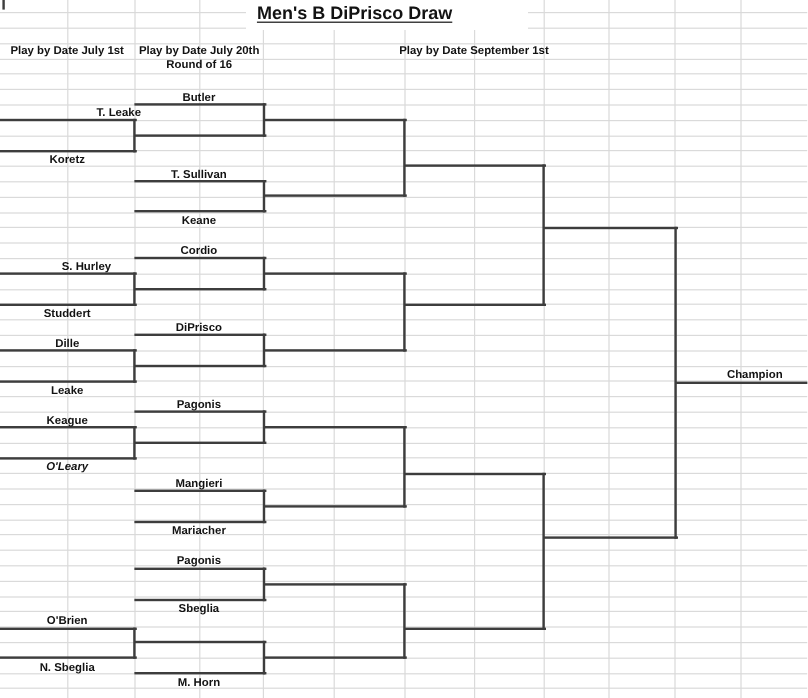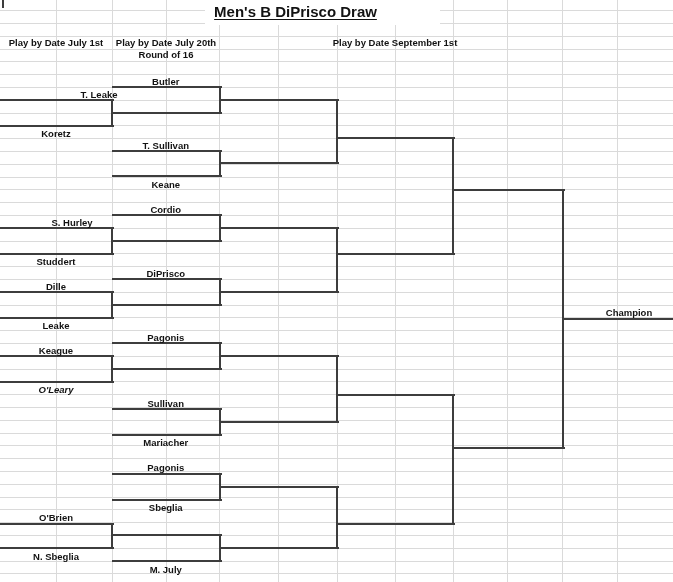--- a/index.html
+++ b/index.html
@@ -193,20 +193,20 @@
       <div class="lbl" style="left: 0px; width: 112px; top: 345px;">Keague</div>
       <div class="lbl" style="left: 0px; width: 112px; top: 384px; font-style: italic;">O'Leary</div>
       <div class="lbl" style="left: 0px; width: 112px; top: 511.5px;">O'Brien</div>
       <div class="lbl" style="left: 0px; width: 112px; top: 550.5px;">N. Sbeglia</div>
       <div class="lbl" style="left: 112px; width: 107.5px; top: 76px;">Butler</div>
       <div class="lbl" style="left: 112px; width: 107.5px; top: 139.5px;">T. Sullivan</div>
       <div class="lbl" style="left: 112px; width: 107.5px; top: 178.5px;">Keane</div>
       <div class="lbl" style="left: 112px; width: 107.5px; top: 204px;">Cordio</div>
       <div class="lbl" style="left: 112px; width: 107.5px; top: 268px;">DiPrisco</div>
       <div class="lbl" style="left: 112px; width: 107.5px; top: 332px;">Pagonis</div>
-      <div class="lbl" style="left: 112px; width: 107.5px; top: 397.5px;">Sullivan</div>
+      <div class="lbl" style="left: 112px; width: 107.5px; top: 397.5px;">Mangieri</div>
       <div class="lbl" style="left: 112px; width: 107.5px; top: 437px;">Mariacher</div>
       <div class="lbl" style="left: 112px; width: 107.5px; top: 462px;">Pagonis</div>
       <div class="lbl" style="left: 112px; width: 107.5px; top: 502px;">Sbeglia</div>
-      <div class="lbl" style="left: 112px; width: 107.5px; top: 563.5px;">M. July</div>
+      <div class="lbl" style="left: 112px; width: 107.5px; top: 563.5px;">M. Horn</div>
       <div class="lbl" style="left: 562.5px; width: 133px; top: 307px;">Champion</div>
     </div>
 </div>
 
 </body></html>

